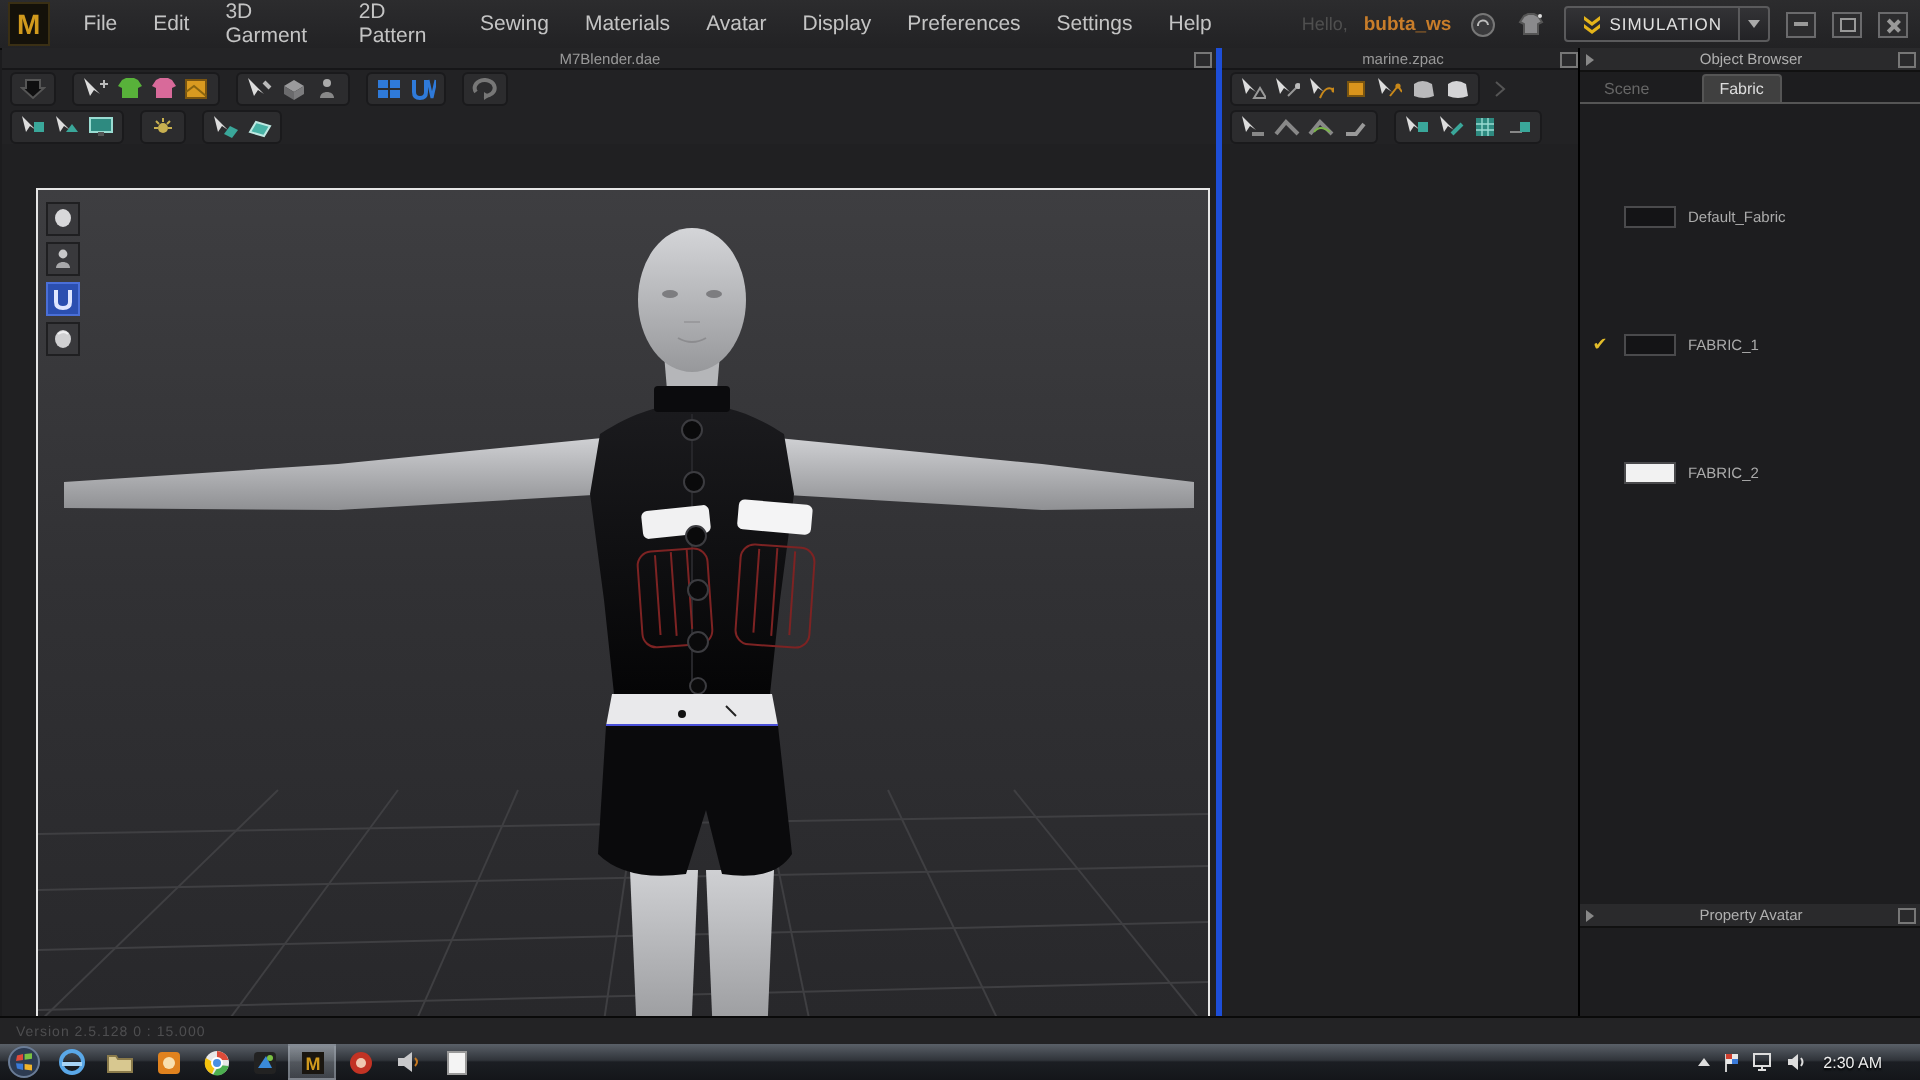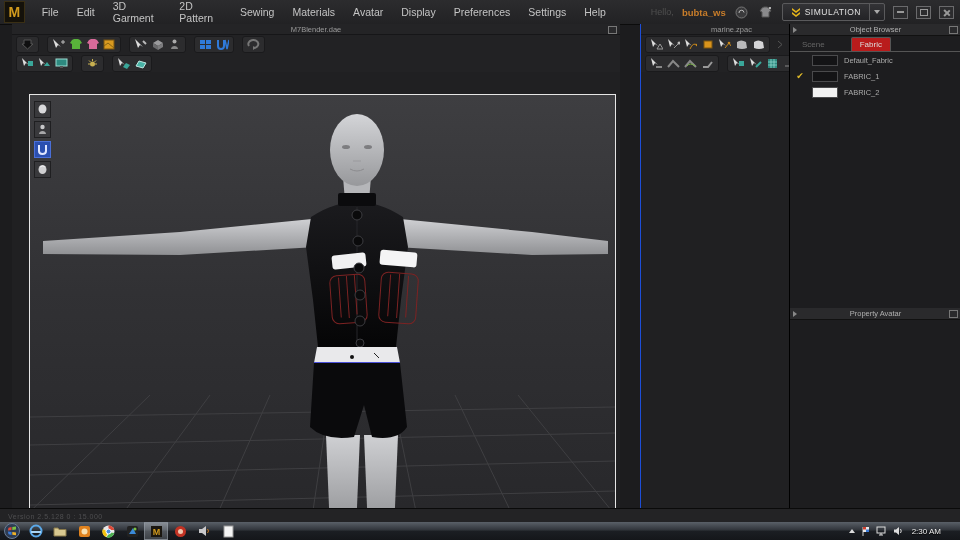--- a/index.html
+++ b/index.html
@@ -39,26 +39,26 @@
   .side-ic{width:15px;height:15px;background:#39393c;border:1px solid #1f1f21;display:flex;align-items:center;justify-content:center;}
   .side-ic.sel{background:#2b4fb0;border-color:#4a6fd8;}
 
   
   #sidebar{left:789px;top:24px;width:171px;height:484px;background:#1d1d1f;border-left:1px solid #000;}
   .sb-header{height:11px;background:#2a2a2c;border-bottom:1px solid #111;display:flex;align-items:center;justify-content:center;font-size:7.5px;color:#b0b0b0;position:relative;}
   .sb-header .collapse{position:absolute;left:3px;top:3px;width:0;height:0;border-top:3px solid transparent;border-bottom:3px solid transparent;border-left:4px solid #888;}
   .sb-header .poprestore{position:absolute;right:3px;top:2px;width:7px;height:6px;border:1px solid #777;background:#2a2a2c;}
   #ob-tabs{display:flex;align-items:flex-end;height:15px;border-bottom:1px solid #555;padding-left:4px;gap:18px;}
   .ob-tab{font-size:8px;padding:2px 8px;color:#666;}
-  .ob-tab.active{background:#b91c1c;color:#ddd;border:1px solid #555;border-bottom:none;border-radius:2px 2px 0 0;text-align:center;}
+  .ob-tab.active{background:#404040;color:#ddd;border:1px solid #555;border-bottom:none;border-radius:2px 2px 0 0;text-align:center;}
   #ob-btnrow{display:flex;justify-content:flex-end;gap:4px;padding:4px 6px 4px 0;border-bottom:1px solid #000;}
   .ob-btn{font-size:7.5px;padding:2px 7px;border-radius:2px;}
   .ob-btn.en{background:linear-gradient(#3c3c3e,#2a2a2c);border:1px solid #6a6a6c;color:#ddd;}
   .ob-btn.dis{background:#242426;border:1px solid #333;color:#555;}
-  .fab-row{display:flex;align-items:center;height:16px;gap:6px;padding-left:4px;}
+  .fab-row{display:flex;align-items:center;height:16px;gap:6px;padding-left:4px;margin-top:48px;}
   .fab-check{width:12px;font-size:9px;color:#e3bd2a;text-align:center;}
   .fab-swatch{width:24px;height:9px;border:1px solid #4a4a4c;}
   .sw-dark{background:#141416;} .sw-light{background:#f2f2f2;}
   .fab-name{font-size:7.5px;color:#ababab;}
 
   
   #statusbar{left:0;top:508px;width:960px;height:14px;background:#232325;border-top:1px solid #0a0a0a;display:flex;align-items:center;}
   #status-text{font-size:7px;color:#4e4e50;padding-left:8px;letter-spacing:.5px;}
   #taskbar{left:0;top:522px;width:960px;height:18px;background:linear-gradient(#5a6068,#30343a 45%,#1b1e23 50%,#14161a);display:flex;align-items:center;}
   .tb-slot{width:24px;height:18px;display:flex;align-items:center;justify-content:center;}
@@ -118,21 +118,21 @@
         </span>
       <span class="winbtn">
           <span class="sq"></span>
         </span>
       <span class="winbtn">
           <span class="x1"></span>
         </span>
     </div>
   </div>
 
-  <div class="abs" style="left:12px;top:24px;width:608px;height:484px;background:#202022;">
+  <div class="abs" style="left:1px;top:24px;width:608px;height:484px;background:#202022;">
     <div class="ptitle">
       <span>M7Blender.dae</span>
       <span class="poprestore"></span>
     </div>
 
     <div class="toolbar" style="height:19px;">
       <div class="tgroup">
           <span class="ticon">
             <svg width="13" height="11">
               <path d="M3 1 H10 V5 H12 L6.5 10 L1 5 H3 Z" fill="#0f0f10" stroke="#555"></path>
@@ -348,21 +348,21 @@
         <span class="side-ic">
             <svg width="11" height="11">
               <ellipse cx="5.5" cy="5.5" rx="4" ry="4.5" fill="#d0d0d2"></ellipse>
               <path d="M3 3 q3 -2 5 0" stroke="#efeff1" fill="none"></path>
             </svg>
           </span>
       </div>
     </div>
   </div>
 
-  <div class="abs" style="left:640px;top:24px;width:181px;height:484px;background:#202022;border-left:1px solid #1d4ed8;">
+  <div class="abs" style="left:608px;top:24px;width:181px;height:484px;background:#202022;border-left:3px solid #1d4ed8;">
     <div class="ptitle">
       <span>marine.zpac</span>
       <span class="poprestore"></span>
     </div>
     <div class="toolbar" style="height:19px;gap:3px;">
       <div class="tgroup">
         <span class="ticon">
             <svg width="13" height="11">
               <path d="M1 0 L3 8 L5 5 L8 7 Z" fill="#ddd"></path>
               <path d="M7 10 L10 5 L13 10 Z" fill="none" stroke="#999"></path>

